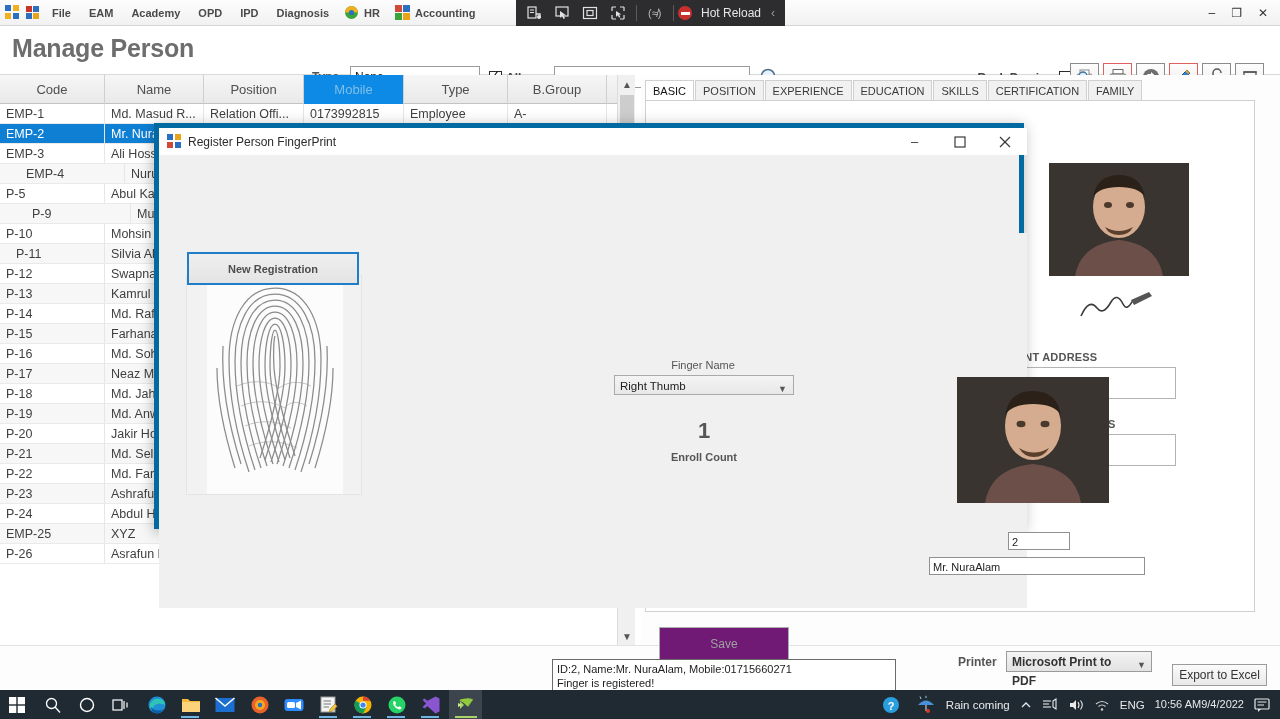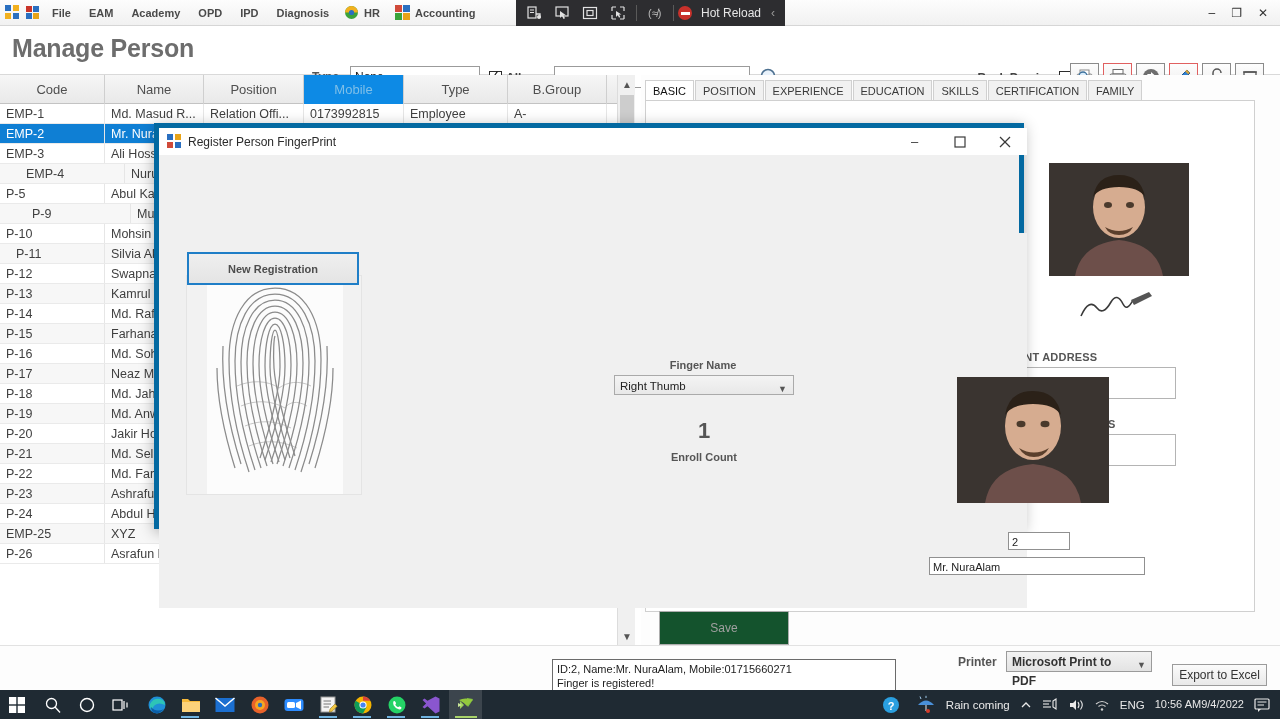--- a/index.html
+++ b/index.html
@@ -178,43 +178,43 @@
     border:2px solid #1f7ec7; background:linear-gradient(#efefef,#e4e4e4);
     font-size:11px; font-weight:bold; color:#4d4d4d;
     display:flex;align-items:center;justify-content:center;
   }
   .fp-frame {
     position:absolute; left:27px; top:147px; width:176px; height:220px;
     background:#f2f2f2; border:1px solid #e4e4e4; overflow:hidden;
   }
   .fp-inner { position:absolute; left:20px; top:0px; width:136px; height:220px; background:#fbfbfb; overflow:hidden;}
   .lbl-finger { position:absolute; left:455px; top:231px; width:178px; text-align:center;
-                font-size:11px; font-weight:bold; color:#555; }
+                font-size:11px; font-weight:normal; color:#555; }
   .cbo-finger {
     position:absolute; left:455px; top:247px; width:180px; height:20px;
     border:1px solid #aaa; background:linear-gradient(#f4f4f4,#e8e8e8);
     font-size:11.5px; color:#222; padding:1px 18px 0 5px; line-height:18px;
   }
   .cbo-finger .arr{position:absolute;right:6px;top:4px;font-size:9px;color:#555;}
   .enroll-num { position:absolute; left:455px; top:290px; width:180px; text-align:center;
                 font-size:22px; font-weight:bold; color:#555; }
   .enroll-lbl { position:absolute; left:455px; top:323px; width:180px; text-align:center;
                 font-size:11px; font-weight:bold; color:#555; }
   .dlg-photo { position:absolute; left:798px; top:249px; width:152px; height:126px; background:#2f2b29; overflow:hidden;}
   .txt-id {
     position:absolute; left:849px; top:404px; width:62px; height:18px;
     border:1px solid #909090; background:#fff; font-size:11px; color:#222; padding:1px 3px; line-height:16px;
   }
   .txt-name {
     position:absolute; left:770px; top:429px; width:216px; height:18px;
     border:1px solid #909090; background:#fff; font-size:11px; color:#222; padding:1px 3px; line-height:16px;
   }
   .btn-save {
-    position:absolute; left:500px; top:483px; width:130px; height:34px;
-    border:1px solid #adadad; background:#14532d;
+    position:absolute; left:500px; top:499px; width:130px; height:34px;
+    border:1px solid #adadad; background:#701a75;
     font-size:12px; color:#a0a0a0; display:flex;align-items:center;justify-content:center;
   }
   .log-box {
     position:absolute; left:393px; top:531px; width:344px; height:58px;
     border:1px solid #6b6b6b; background:#fff; padding:2px 4px;
     font-size:11px; color:#1d1d1d; line-height:14px;
   }
 
   
   .taskbar { position:absolute; left:0; top:690px; width:1280px; height:29px; background:#1f2a33; }

